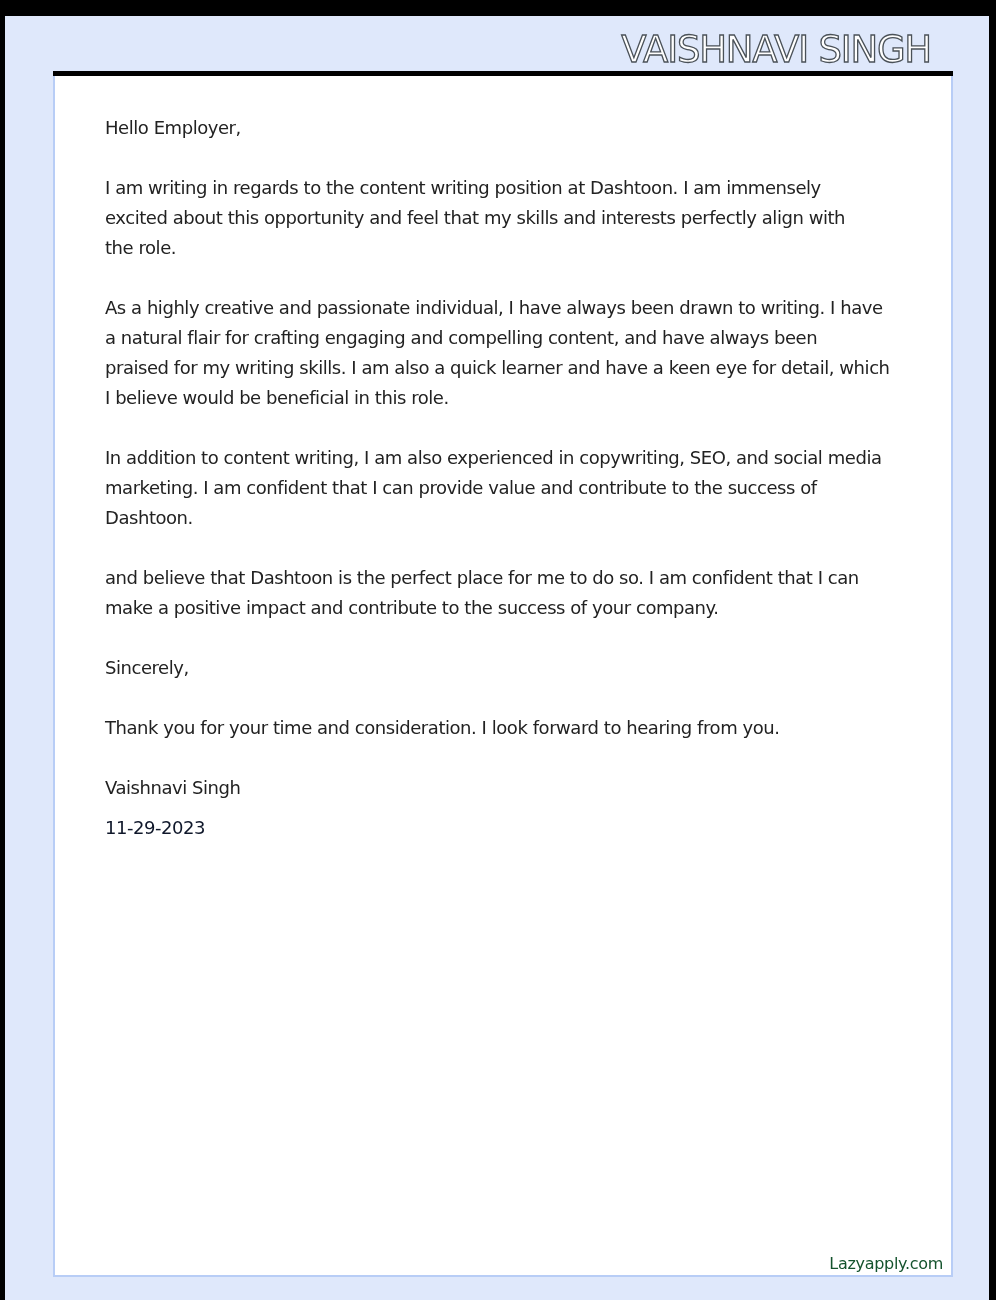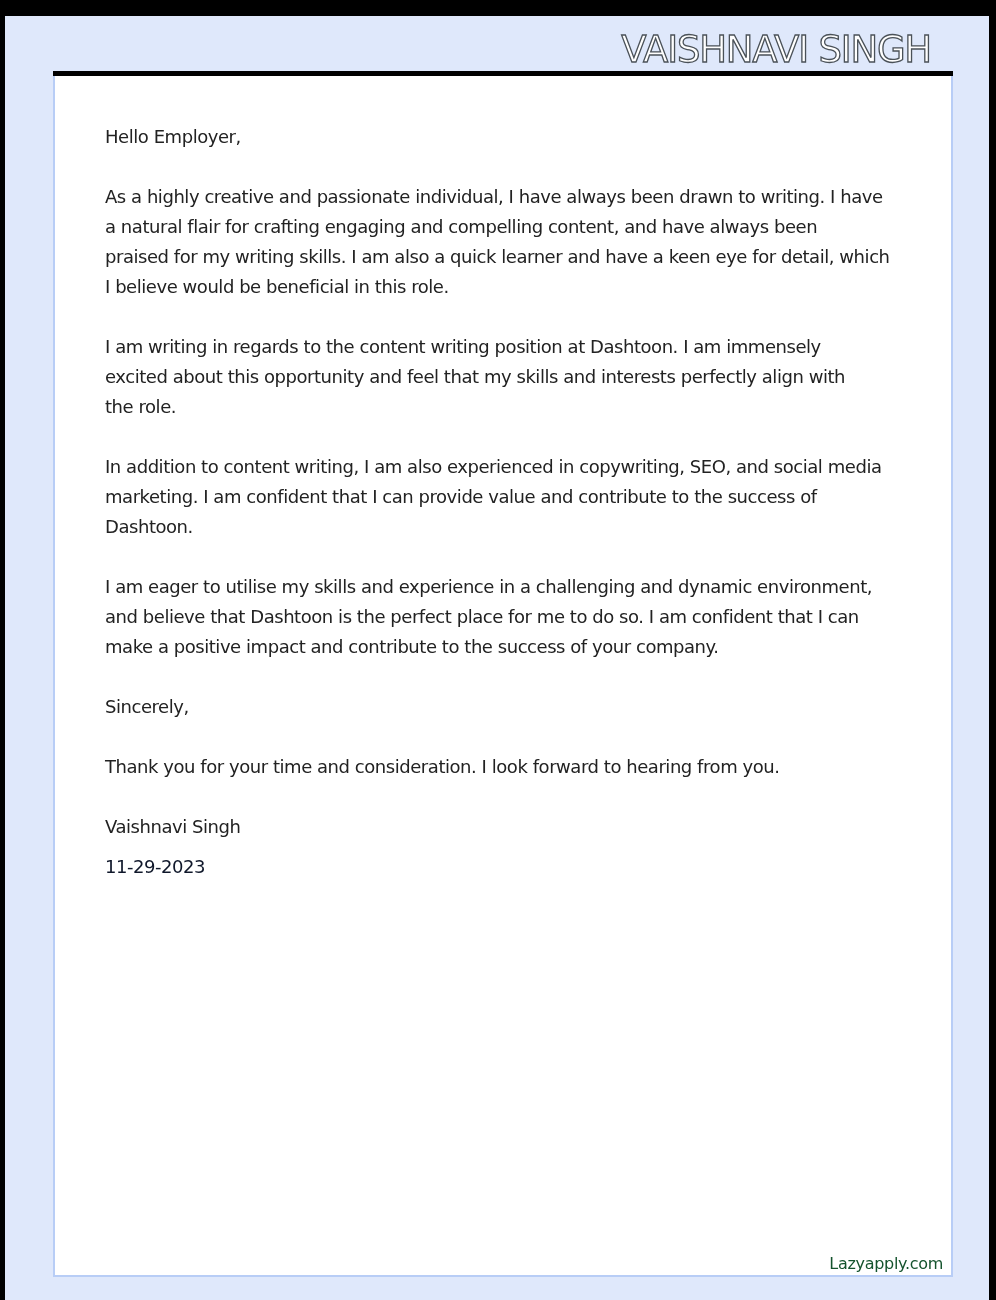--- a/index.html
+++ b/index.html
@@ -59,21 +59,20 @@
       position: absolute;
       left: 50px;
       top: 37px;
       width: 800px;
       font-family: "DejaVu Sans", sans-serif;
       font-size: 18px;
       letter-spacing: -0.45px;
       line-height: 30px;
       color: #222222;
       font-weight: normal;
-      margin-top: 9px;
     }
     .letter p {
       margin: 0 0 30px 0;
       white-space: nowrap;
     }
     .letter .line {
       display: block;
     }
     .letter p.signer {
       margin-bottom: 10px;
@@ -97,40 +96,39 @@
 
 <div class="frame">
   <h1 class="name-heading">VAISHNAVI SINGH</h1>
   <div class="header-rule"></div>
 
   <div class="page">
     <div class="letter">
       <p>Hello Employer,</p>
 
       <p>
+        <span class="line">I am writing in regards to the content writing position at Dashtoon. I am immensely</span>
+        <span class="line">excited about this opportunity and feel that my skills and interests perfectly align with</span>
+        <span class="line">the role.</span>
+      </p>
+
+      <p>
         <span class="line">As a highly creative and passionate individual, I have always been drawn to writing. I have</span>
         <span class="line">a natural flair for crafting engaging and compelling content, and have always been</span>
         <span class="line">praised for my writing skills. I am also a quick learner and have a keen eye for detail, which</span>
         <span class="line">I believe would be beneficial in this role.</span>
-      </p>
-
-      <p>
-        <span class="line">I am writing in regards to the content writing position at Dashtoon. I am immensely</span>
-        <span class="line">excited about this opportunity and feel that my skills and interests perfectly align with</span>
-        <span class="line">the role.</span>
       </p>
 
       <p>
         <span class="line">In addition to content writing, I am also experienced in copywriting, SEO, and social media</span>
         <span class="line">marketing. I am confident that I can provide value and contribute to the success of</span>
         <span class="line">Dashtoon.</span>
       </p>
 
       <p>
-        <span class="line">I am eager to utilise my skills and experience in a challenging and dynamic environment,</span>
         <span class="line">and believe that Dashtoon is the perfect place for me to do so. I am confident that I can</span>
         <span class="line">make a positive impact and contribute to the success of your company.</span>
       </p>
 
       <p>Sincerely,</p>
 
       <p>
         <span class="line">Thank you for your time and consideration. I look forward to hearing from you.</span>
       </p>
       <p class="signer">Vaishnavi Singh</p>

